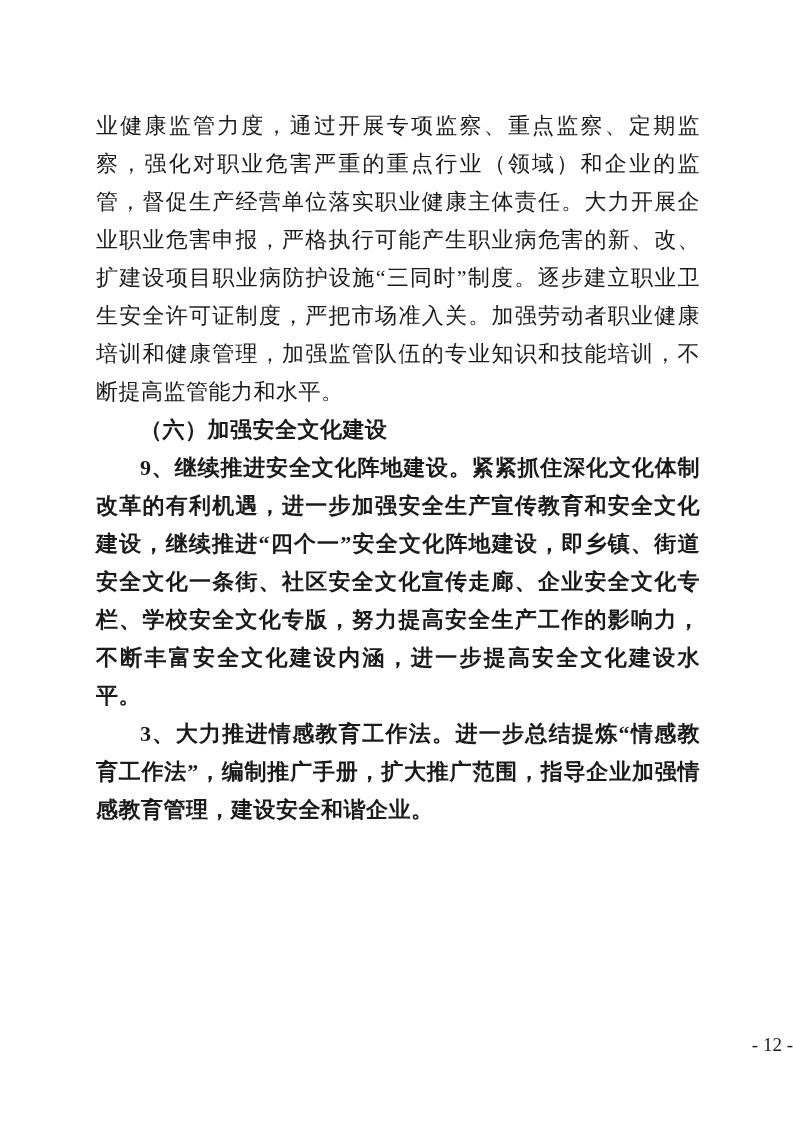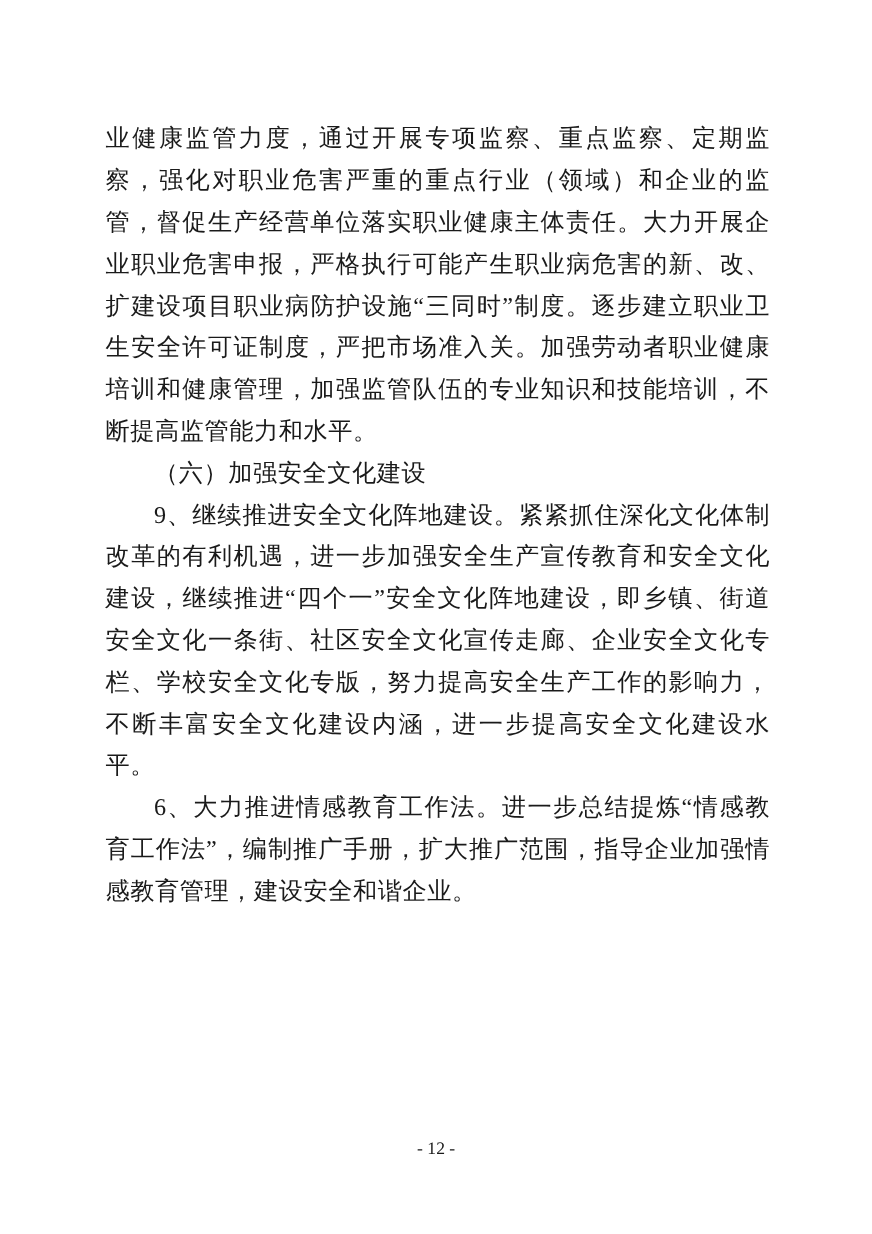--- a/index.html
+++ b/index.html
@@ -27,39 +27,40 @@
     font-size: 22px;
     line-height: 38px;
     text-align: justify;
     text-justify: inter-ideograph;
     word-break: break-all;
     overflow-wrap: break-word;
     letter-spacing: 0.5px;
   }
   .indent {
     text-indent: 44px;
+    font-weight: bold;
   }
   .heading {
     
   }
   .footer {
     position: absolute;
     top: 1030px;
     left: 0;
     width: 100%;
-    text-align: center;
-    font-size: 16px;
+    text-align: right;
+    font-size: 19px;
     line-height: 30px;
     color: #1a1a1a;
   }
 </style>
 </head>
 <body>
 
 <div class="page">
   <div class="content">
     <p class="para">业健康监管力度，通过开展专项监察、重点监察、定期监察，强化对职业危害严重的重点行业（领域）和企业的监管，督促生产经营单位落实职业健康主体责任。大力开展企业职业危害申报，严格执行可能产生职业病危害的新、改、扩建设项目职业病防护设施“三同时”制度。逐步建立职业卫生安全许可证制度，严把市场准入关。加强劳动者职业健康培训和健康管理，加强监管队伍的专业知识和技能培训，不断提高监管能力和水平。</p>
     <p class="para indent heading">（六）加强安全文化建设</p>
     <p class="para indent">9、继续推进安全文化阵地建设。紧紧抓住深化文化体制改革的有利机遇，进一步加强安全生产宣传教育和安全文化建设，继续推进“四个一”安全文化阵地建设，即乡镇、街道安全文化一条街、社区安全文化宣传走廊、企业安全文化专栏、学校安全文化专版，努力提高安全生产工作的影响力，不断丰富安全文化建设内涵，进一步提高安全文化建设水平。</p>
-    <p class="para indent">6、大力推进情感教育工作法。进一步总结提炼“情感教育工作法”，编制推广手册，扩大推广范围，指导企业加强情感教育管理，建设安全和谐企业。</p>
+    <p class="para indent">3、大力推进情感教育工作法。进一步总结提炼“情感教育工作法”，编制推广手册，扩大推广范围，指导企业加强情感教育管理，建设安全和谐企业。</p>
   </div>
   <div class="footer">- 12 -</div>
 </div>
 
 </body></html>

